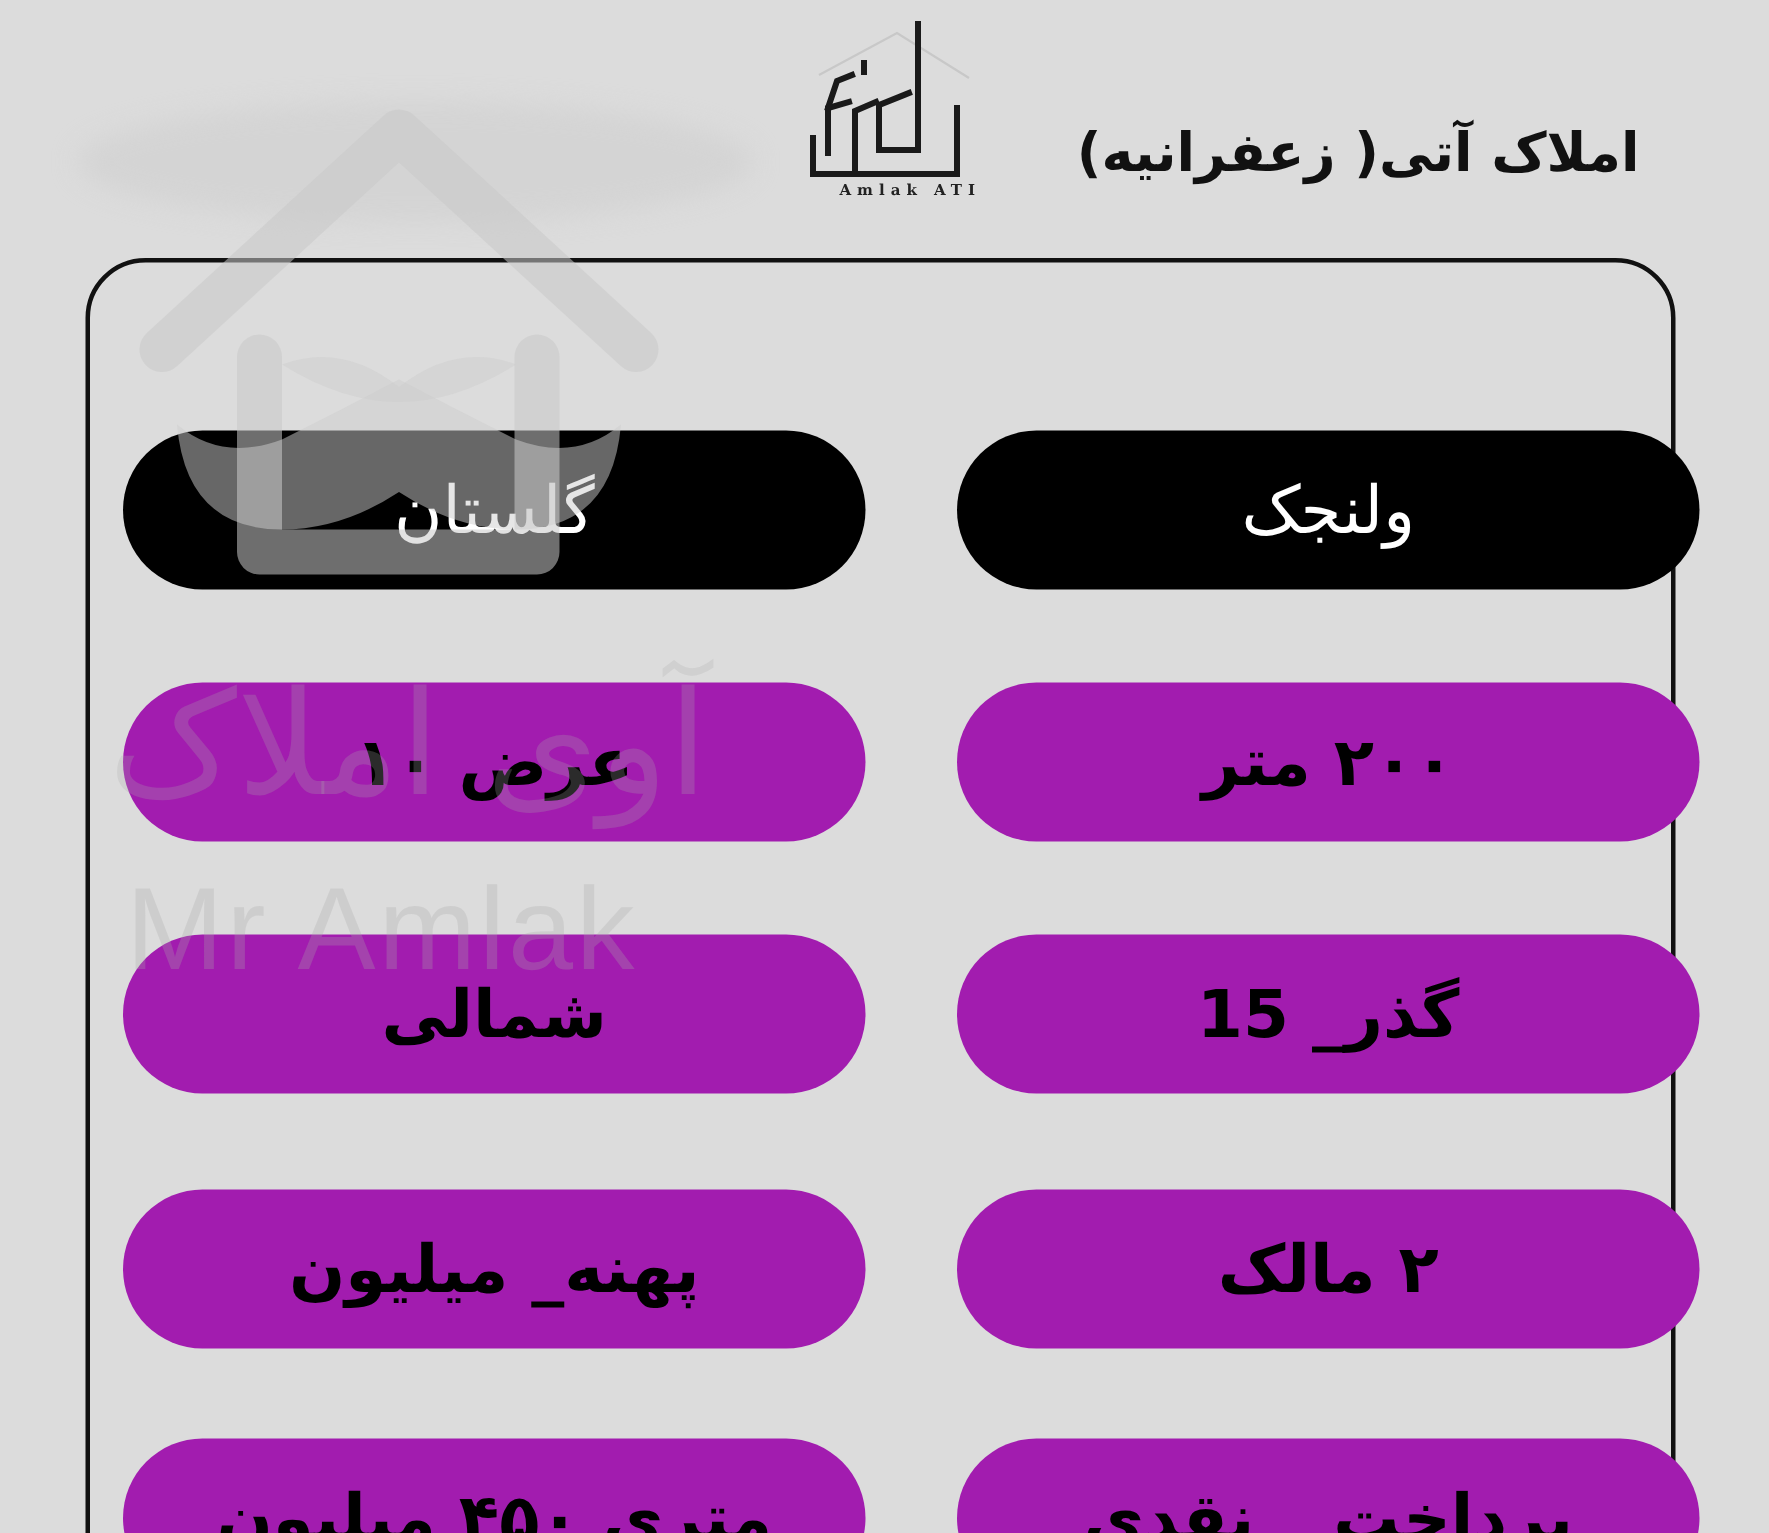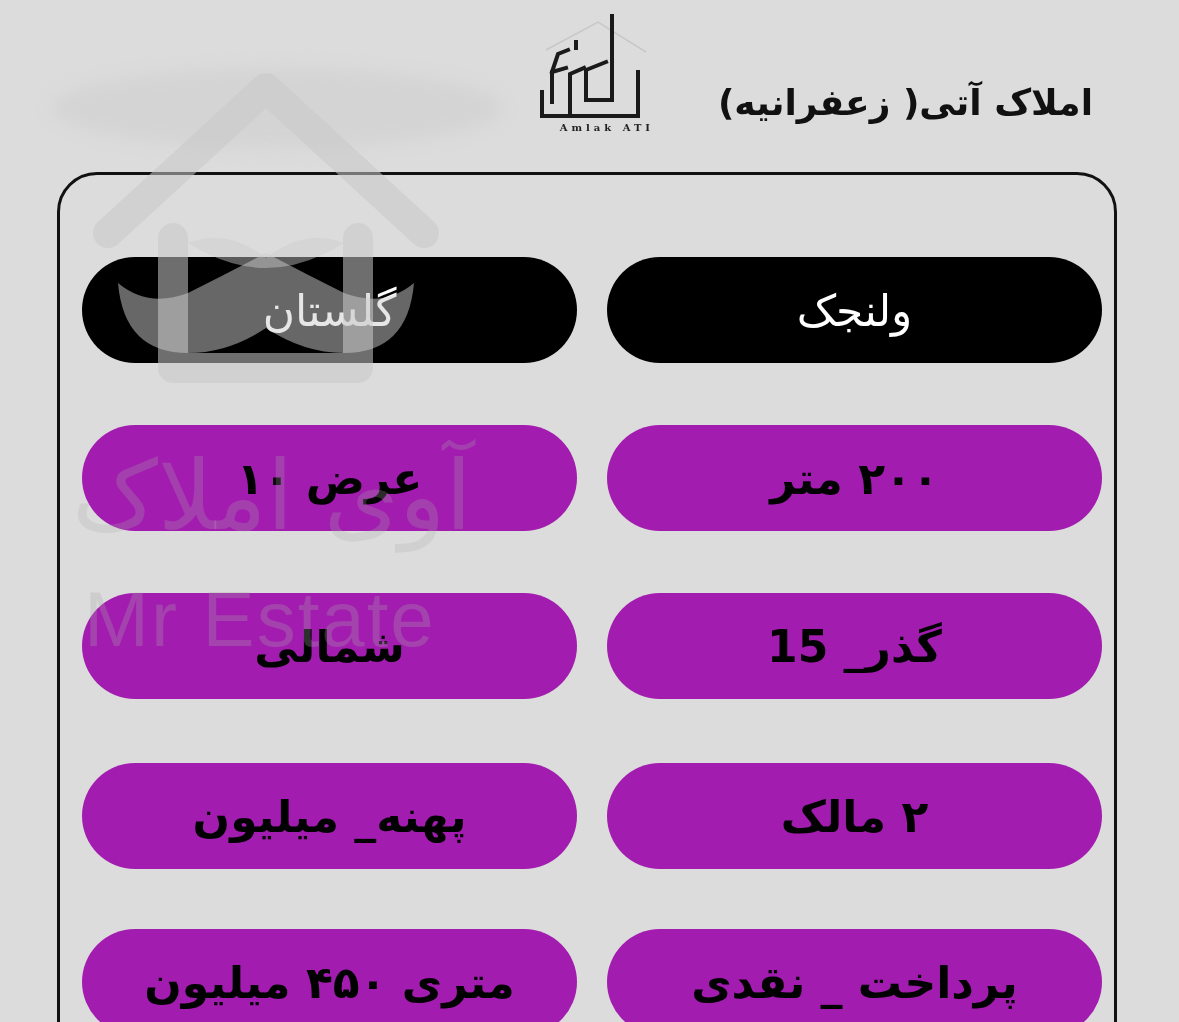--- a/index.html
+++ b/index.html
@@ -72,22 +72,22 @@
   }
   .pill.dark {
     background: #000;
     color: #fff;
     font-weight: normal;
   }
   .pill.light {
     background: #a21caf;
     color: #000;
   }
-  .col-left  { left: 82px; }
-  .col-right { left: 607px; }
+  .col-left  { left: 82px; margin-top: 30px; }
+  .col-right { left: 638px; margin-top: 30px; }
 
   
   .wm-house {
     position: absolute;
     left: 78px;
     top: 68px;
     width: 374px;
     height: 350px;
     pointer-events: none;
     z-index: 5;
@@ -171,13 +171,13 @@
   <svg viewBox="0 0 374 350" width="374" height="350">
     <g fill="none" stroke="rgba(200,200,200,0.55)" stroke-width="30" stroke-linecap="round" stroke-linejoin="round">
       <polyline points="30,165 188,20 346,165"></polyline>
       <polyline points="95,170 95,300 280,300 280,170"></polyline>
     </g>
     <path d="M40,215 Q70,240 110,225 Q150,205 188,185 Q226,205 266,225 Q306,240 336,215 Q330,285 266,285 Q226,285 188,260 Q150,285 110,285 Q46,285 40,215 Z" fill="rgba(205,205,205,0.5)"></path>
     <path d="M110,175 Q150,160 188,190 Q226,160 266,175 Q226,200 188,200 Q150,200 110,175 Z" fill="rgba(205,205,205,0.45)"></path>
   </svg>
 </div>
 <div class="wm-fa">آوی املاک</div>
-<div class="wm-en">Mr Estate</div>
+<div class="wm-en">Mr Amlak</div>
 
 </body></html>

